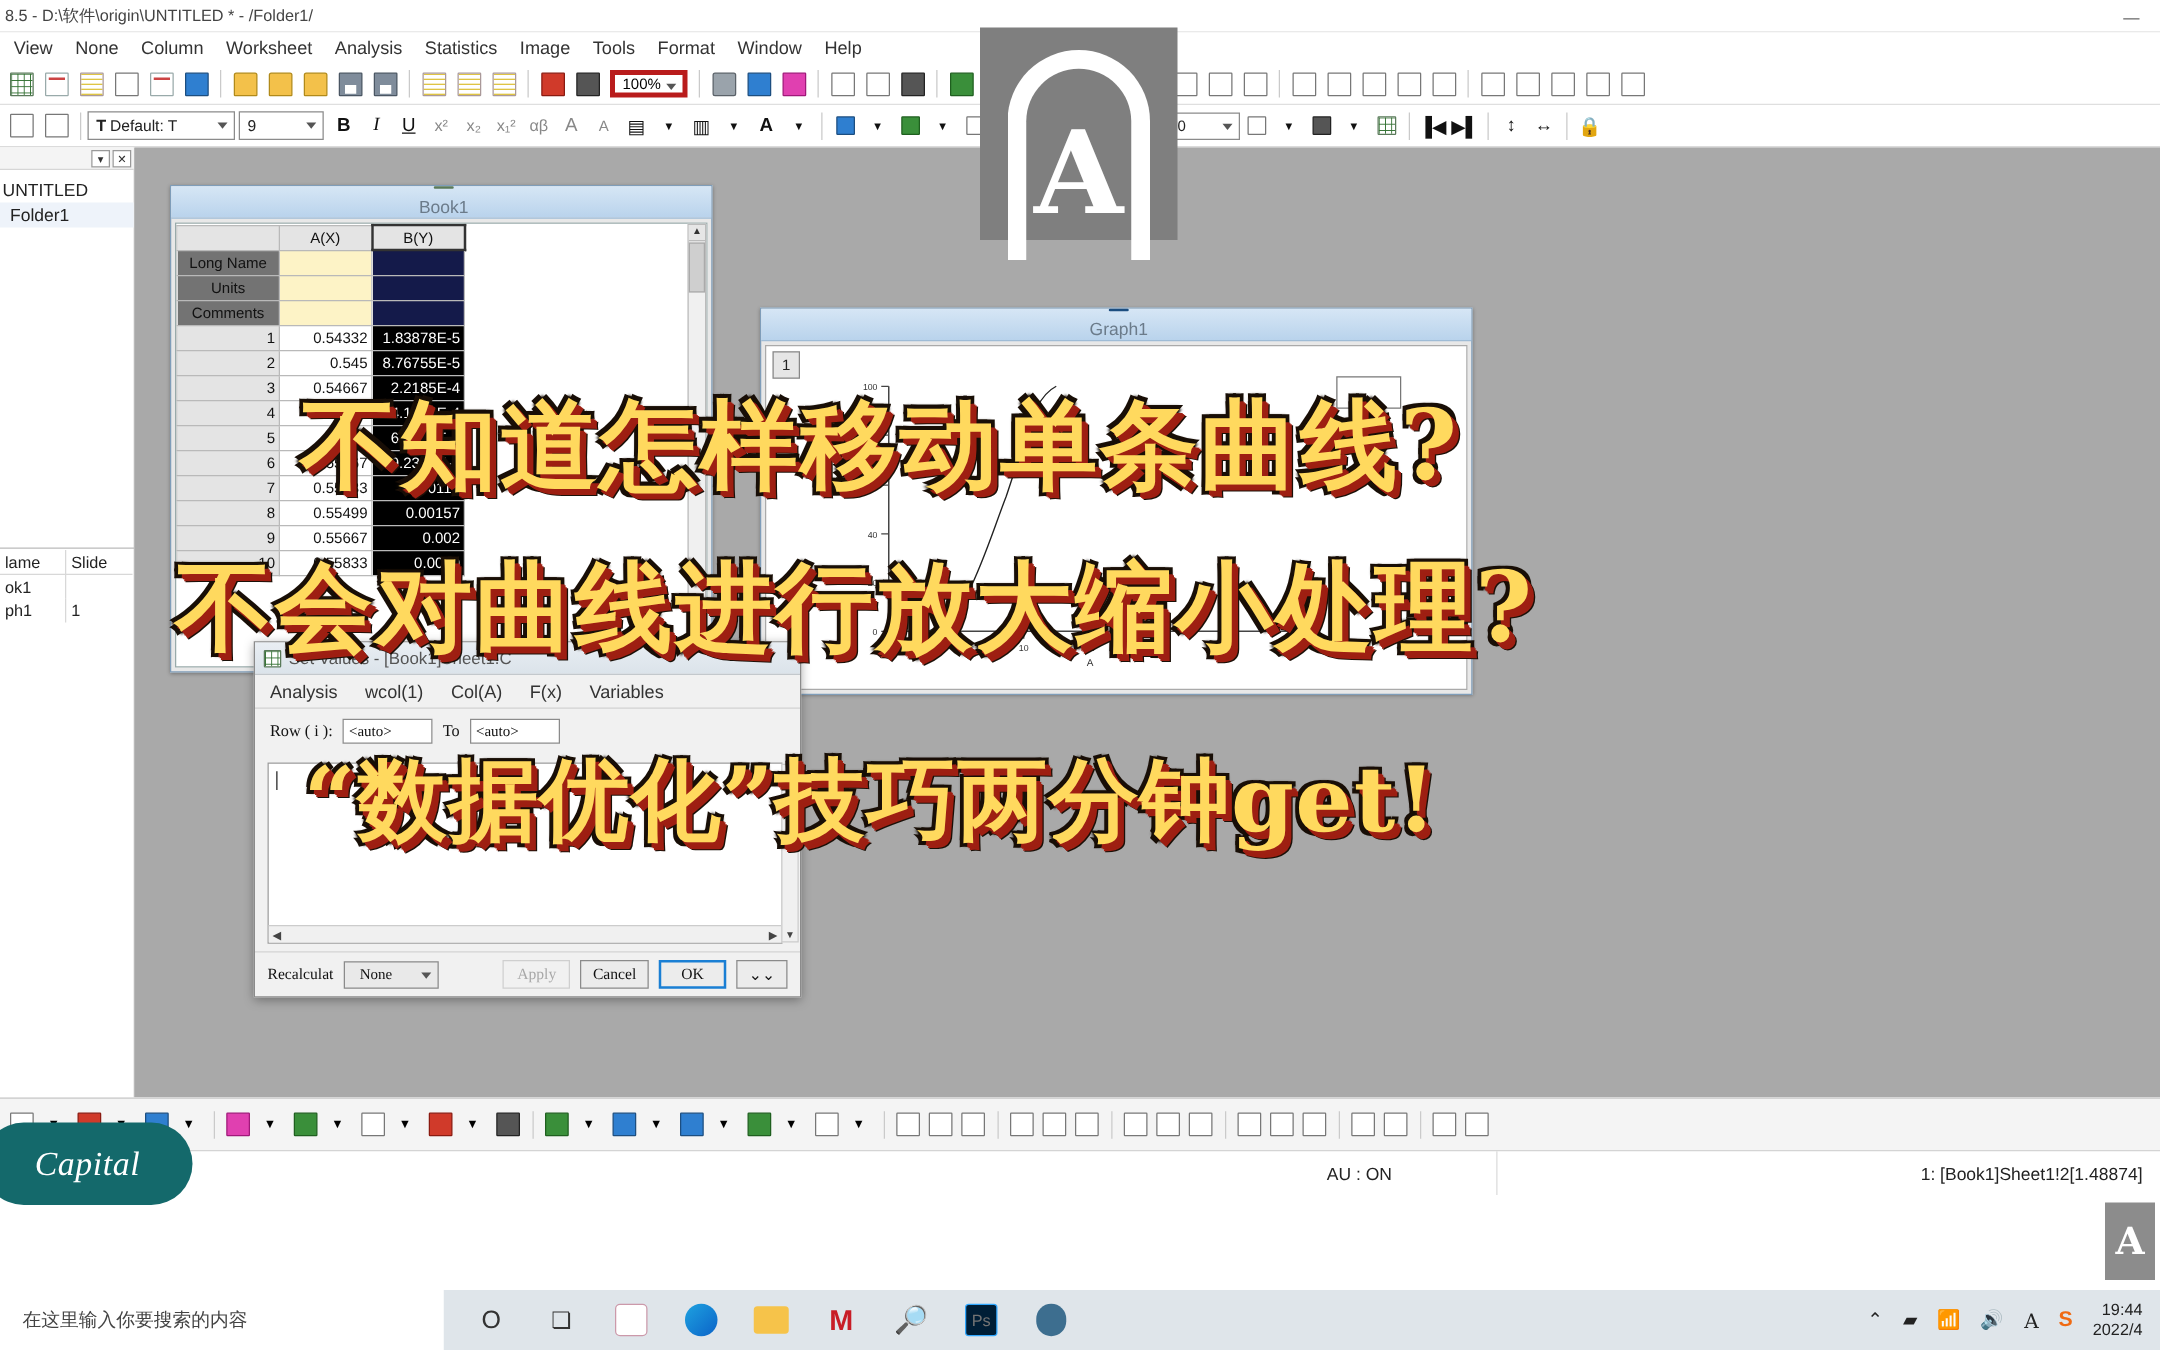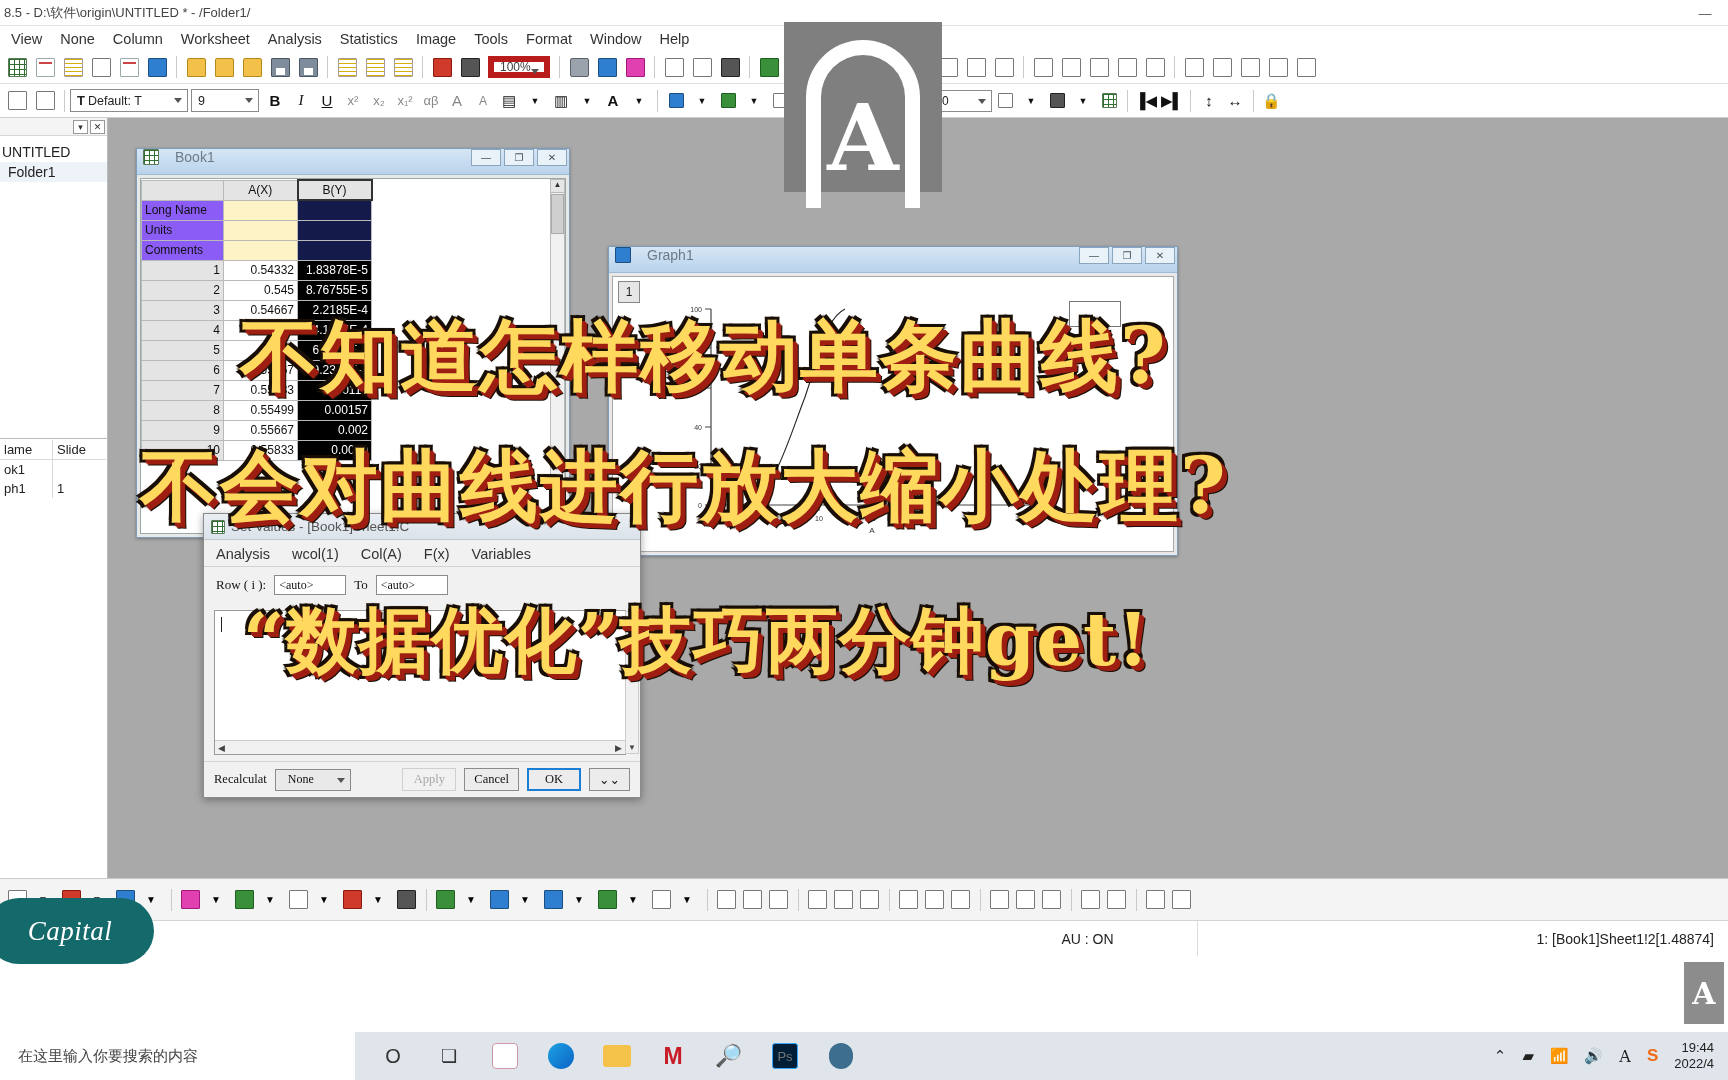--- a/index.html
+++ b/index.html
@@ -66,22 +66,22 @@
   .ico.green{ background:#3a8f3a; border:1px solid #1f5f1f; }
   .ico.folder{ background:#f3c14a; border:1px solid #b18a1a; border-radius:2px 2px 1px 1px;}
   .ico.save{ background:#7f8c9b; border:1px solid #4a5663; }
   .ico.save:after{ content:''; position:absolute; left:4px; right:4px; bottom:1px; height:7px; background:#fff;}
   .ico.printer{ background:#9aa3ab; border:1px solid #5a6168; border-radius:2px;}
   .ico.red{ background:#d03a2a; border:1px solid #8a1a10; }
   .ico.dark{ background:#555; border:1px solid #222; }
   .ico.outline{ background:#fff; border:1px solid #777; }
 
   .zoombox{
-    width:62px; height:22px; border:6px solid #b91c1c; background:#fff;
-    font-size:12px; color:#404040; display:flex; align-items:center;
+    width:62px; height:22px; border:4px solid #b91c1c; background:#fff;
+    font-size:12px; color:#000000; display:flex; align-items:center;
     padding-left:6px; margin:0 4px; position:relative;
   }
   .zoombox .caret{ position:absolute; right:5px; top:7px; }
   .caret{
     width:0;height:0;border-left:4px solid transparent;border-right:4px solid transparent;
     border-top:5px solid #555;
   }
 
   .fontsel{
     height:23px; border:1px solid #8b8b8b; background:#fff; display:flex;
@@ -126,42 +126,43 @@
     background:#a9a9a9;
   }
 
   
   .win{
     position:absolute; background:#e8e8e8; border:1px solid #7f9db9;
     box-shadow:0 1px 3px rgba(0,0,0,.3);
   }
   .win-title{
     height:26px; background:linear-gradient(#d6e6f5,#b9d3ec);
-    display:flex; align-items:flex-start; padding:0 2px 0 6px; gap:16px;
+    display:flex; align-items:center; padding:0 2px 0 6px; gap:6px;
     border-bottom:1px solid #9fbcd6;
+    flex-direction:column;
   }
   .win-title .wt-ico{ width:16px;height:16px; }
   .win-title .wt-text{ font-size:14px; color:#6b7b8a; flex:1; }
   .win-btns{ display:flex; gap:3px; }
   .win-btns .wb{
     width:30px;height:17px;border:1px solid #8aa6bf;background:#e9f1f9;
     display:flex;align-items:center;justify-content:center;font-size:10px;color:#44545f;
   }
 
   #book1{ left:28px; top:30px; width:434px; height:390px; }
   .sheet-wrap{ position:absolute; left:3px; top:29px; right:3px; bottom:3px; background:#fff;
      border:1px solid #9aa; overflow:hidden;}
   table.ws{ border-collapse:collapse; font-size:12px; color:#111; table-layout:fixed; }
   table.ws td, table.ws th{
     border:1px solid #b9b9b9; height:20px; padding:0 3px; overflow:hidden; white-space:nowrap;
   }
   table.ws th{ background:#e4e4e4; font-weight:normal; text-align:center; }
   table.ws th.sel{ background:#e4e4e4; border:2px solid #333; }
   td.rowhdr{ background:#e4e4e4; text-align:right; width:82px;}
-  td.lbl{ background:#8b5cf6; text-align:left; width:82px; }
+  td.lbl{ background:#737373; text-align:center; width:82px; }
   td.ay{ background:#fdf3c6; width:74px; }
   td.by{ background:#141a4a; width:74px; }
   td.av{ background:#fff; text-align:right; width:74px;}
   td.bv{ background:#000; color:#fff; text-align:right; width:74px;}
   .vscroll{ position:absolute; right:4px; top:30px; width:15px; bottom:4px;
     background:#f0f0f0; border:1px solid #bbb;}
   .vscroll .thumb{ position:absolute; left:0; right:0; top:14px; height:40px; background:#cfcfcf; border:1px solid #aaa;}
   .vscroll .ar{ position:absolute; left:0;right:0; height:13px; background:#e6e6e6; border-bottom:1px solid #bbb;
     font-size:8px; text-align:center; color:#333;}
 

